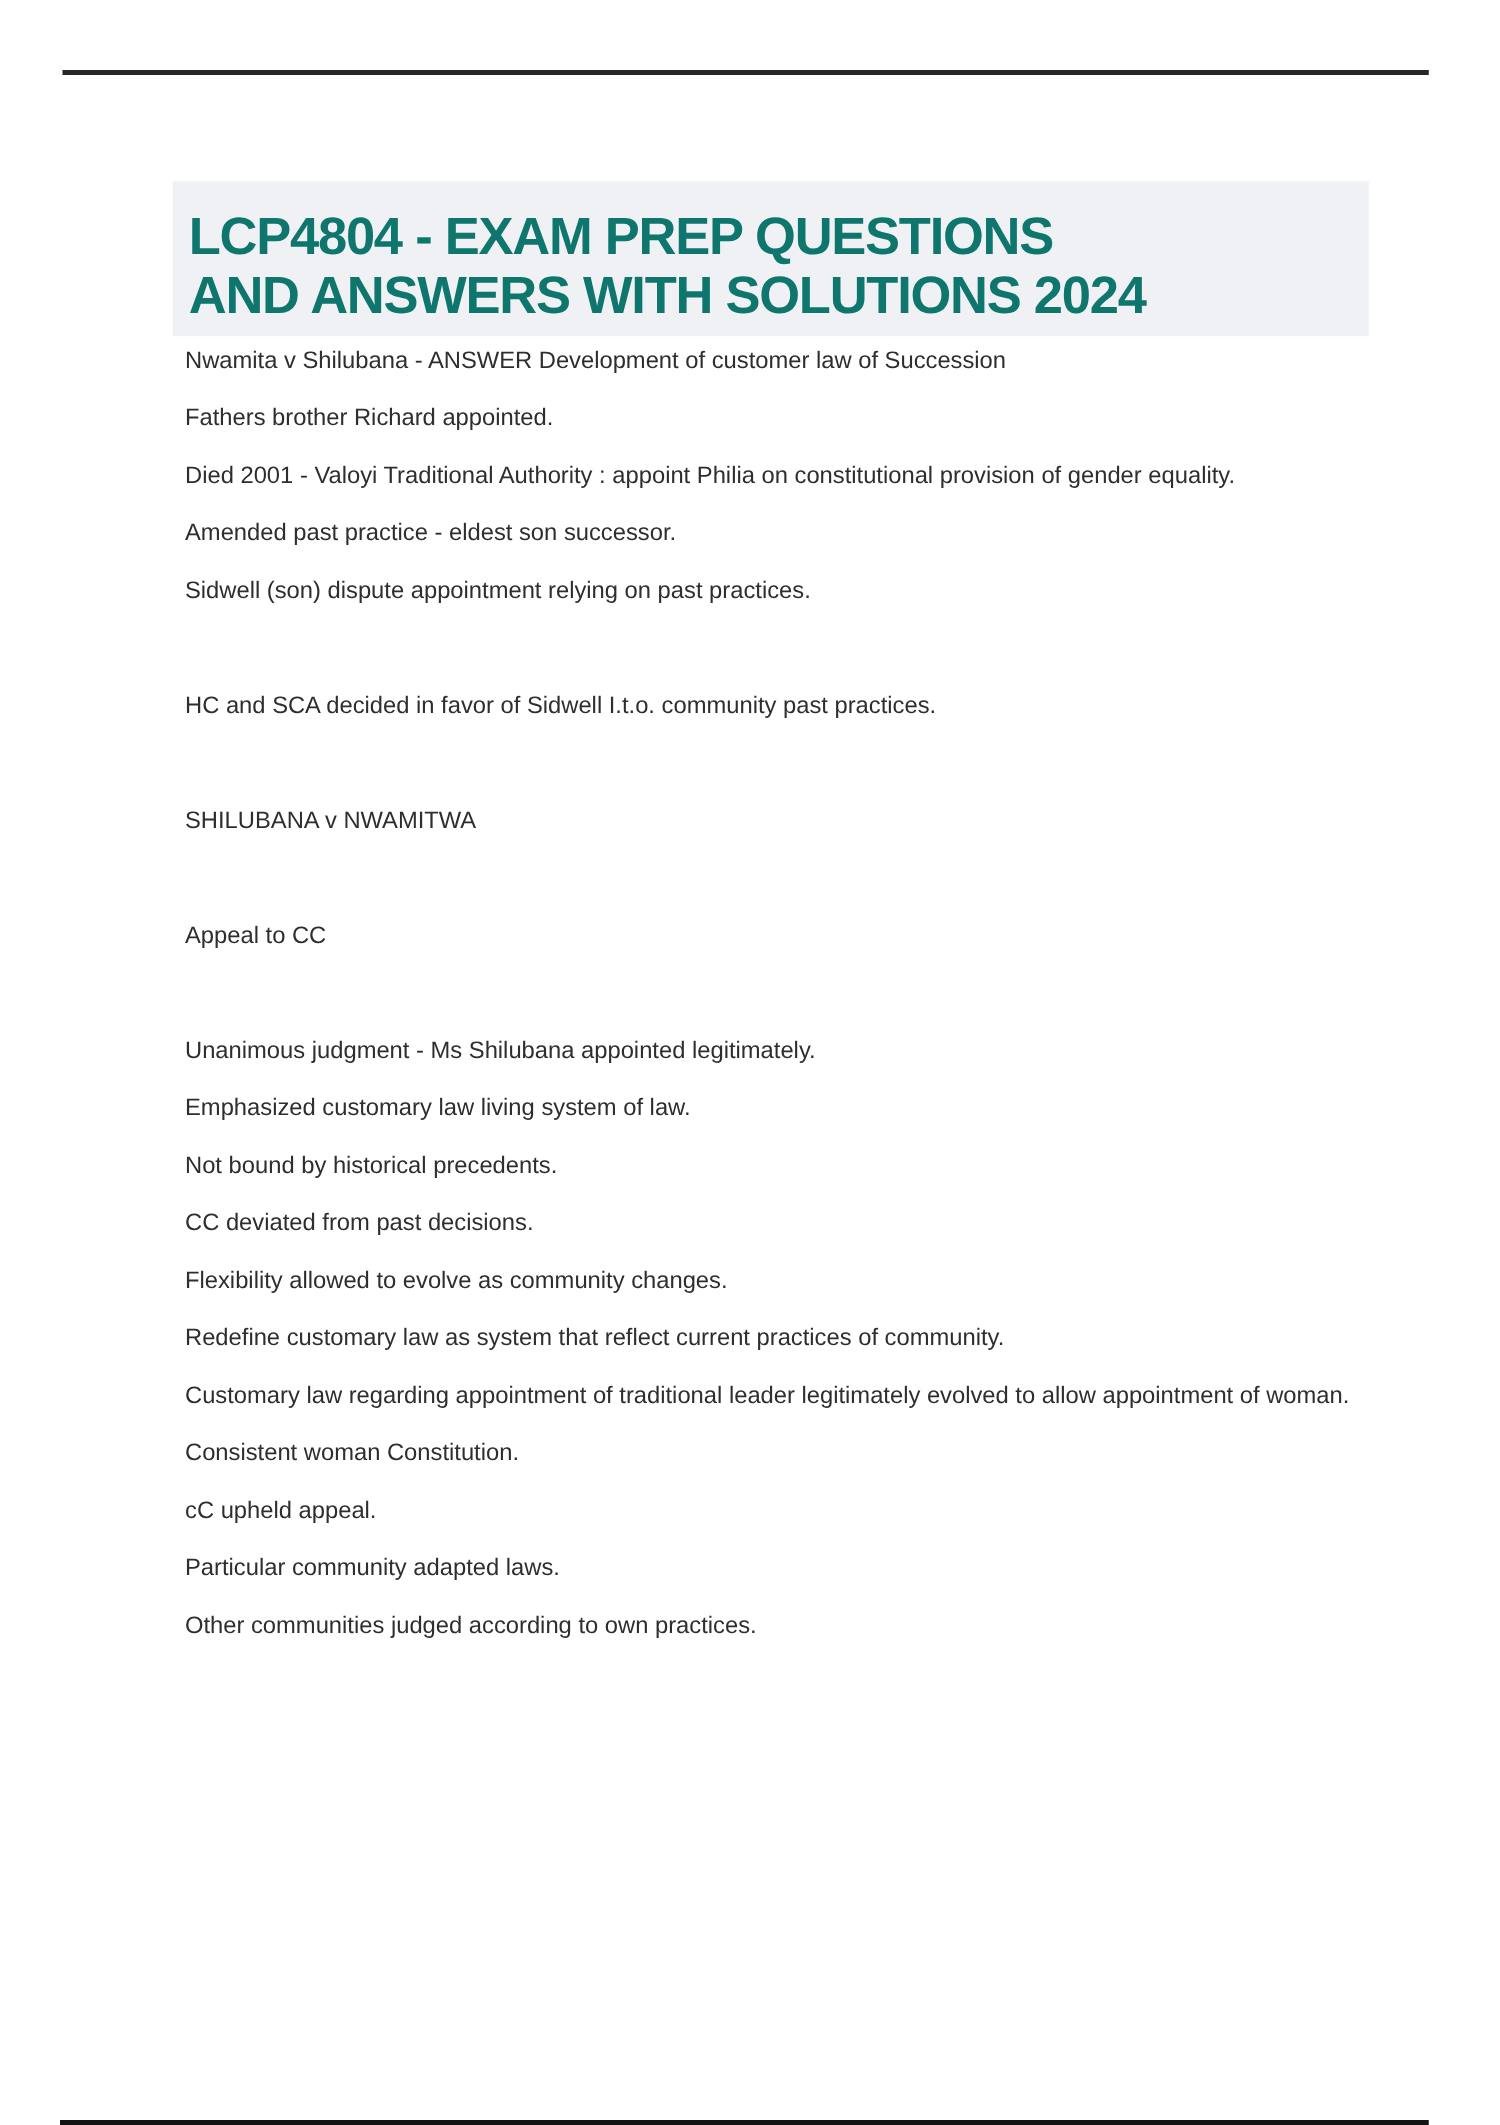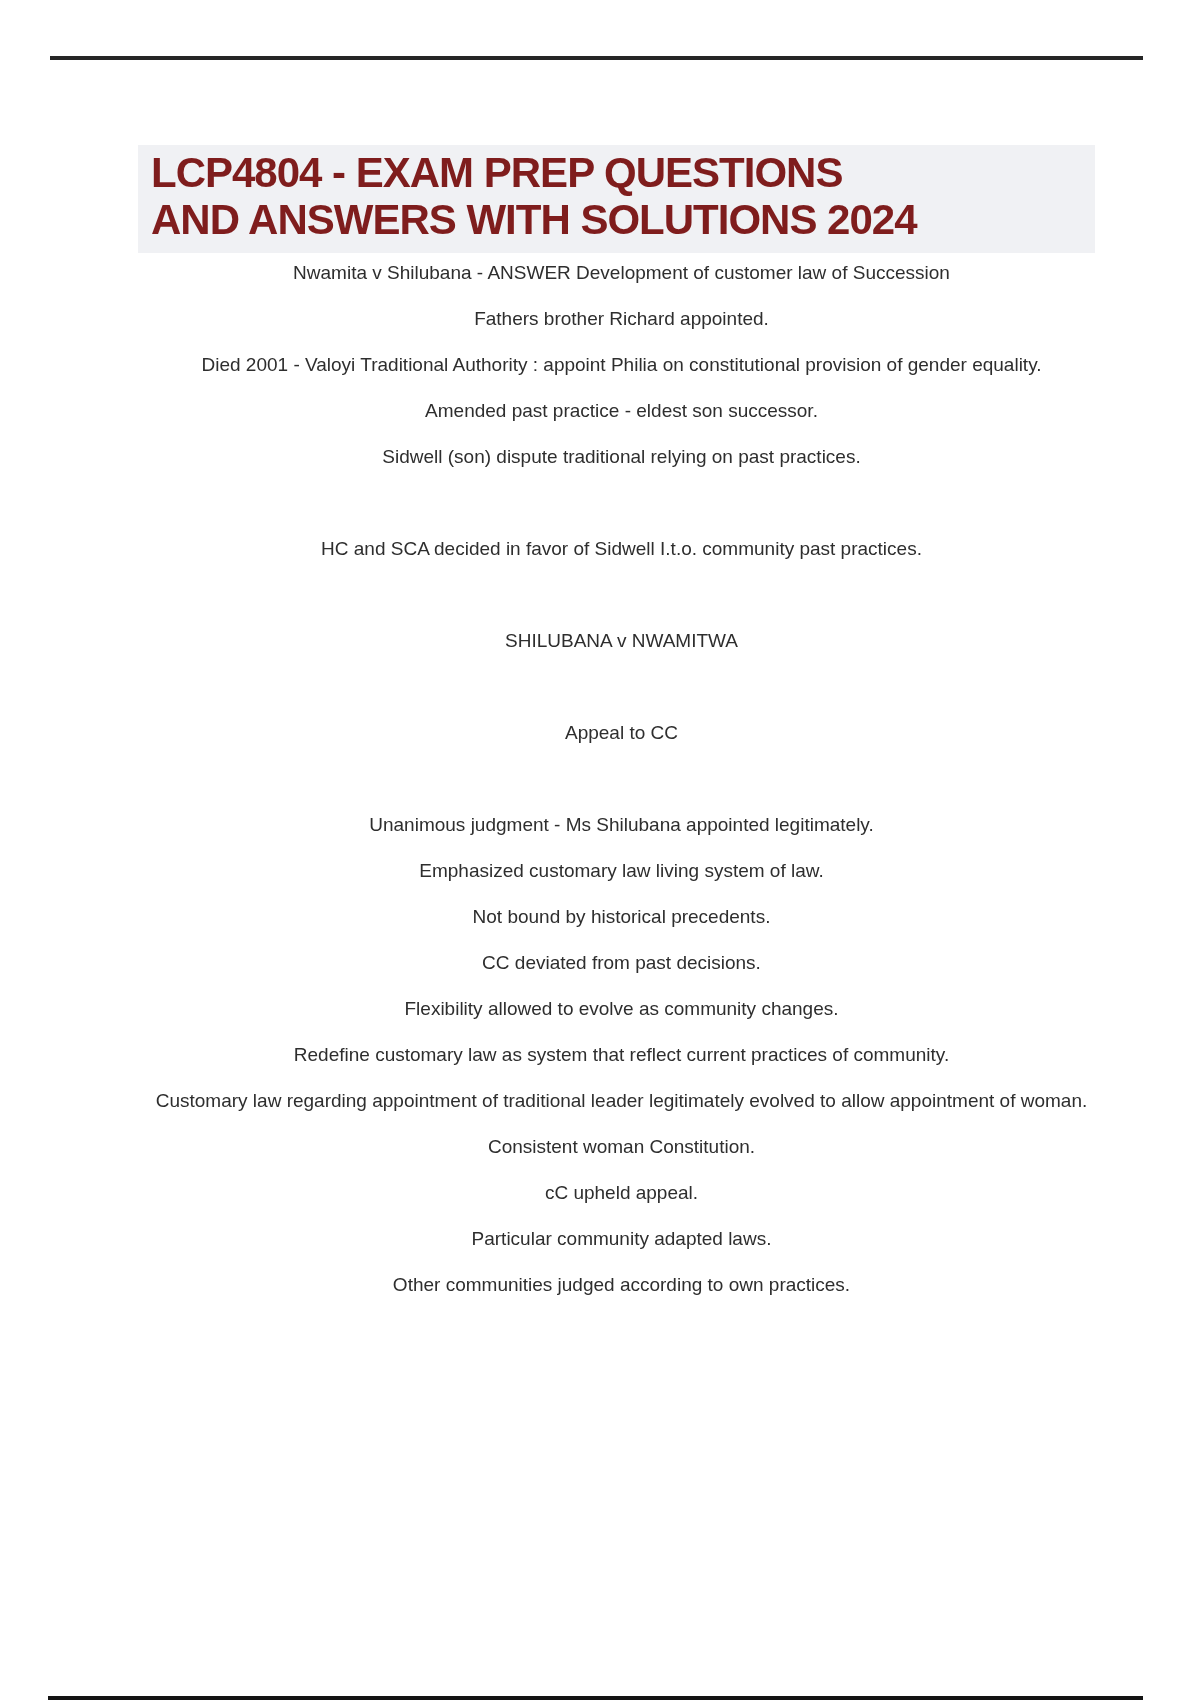--- a/index.html
+++ b/index.html
@@ -31,63 +31,62 @@
     background: #131313;
   }
   .content {
     position: absolute;
     left: 138px;
     top: 145px;
     width: 957px;
   }
   .title-block {
     background: #f0f1f4;
-    color: #7f1d1d;
+    color: #0f766e;
     font-weight: bold;
     font-size: 42px;
     line-height: 47px;
     letter-spacing: -1px;
-    padding: 4px 0 10px 13px;
+    padding: 20px 0 10px 13px;
     font-stretch: condensed;
   }
   .title-line {
     display: block;
     white-space: nowrap;
   }
   .doc-body {
     margin: 6px 0 0 10px;
     color: #2e2e2e;
     font-size: 19px;
   }
   .doc-body p {
     margin: 0 0 19px 0;
     line-height: 27px;
     min-height: 27px;
     max-width: 948px;
-    text-align: center;
   }
 </style>
 </head>
 <body>
 
 <div class="top-rule"></div>
 
 <div class="content">
 
   <div class="title-block">
     <span class="title-line">LCP4804 - EXAM PREP QUESTIONS</span>
     <span class="title-line">AND ANSWERS WITH SOLUTIONS 2024</span>
   </div>
 
   <div class="doc-body">
     <p>Nwamita v Shilubana - ANSWER Development of customer law of Succession</p>
     <p>Fathers brother Richard appointed.</p>
     <p>Died 2001 - Valoyi Traditional Authority : appoint Philia on constitutional provision of gender equality.</p>
     <p>Amended past practice - eldest son successor.</p>
-    <p>Sidwell (son) dispute traditional relying on past practices.</p>
+    <p>Sidwell (son) dispute appointment relying on past practices.</p>
     <p></p>
     <p>HC and SCA decided in favor of Sidwell I.t.o. community past practices.</p>
     <p></p>
     <p>SHILUBANA v NWAMITWA</p>
     <p></p>
     <p>Appeal to CC</p>
     <p></p>
     <p>Unanimous judgment - Ms Shilubana appointed legitimately.</p>
     <p>Emphasized customary law living system of law.</p>
     <p>Not bound by historical precedents.</p>

